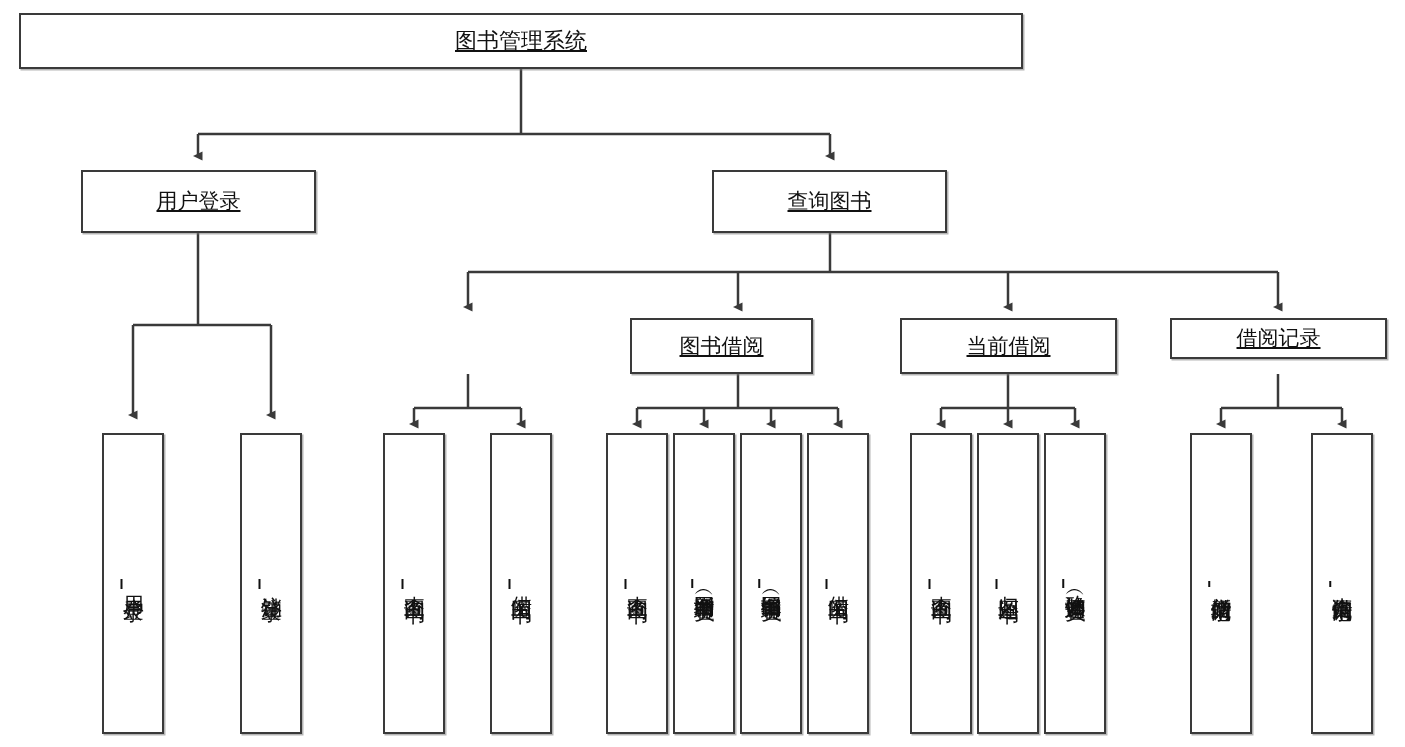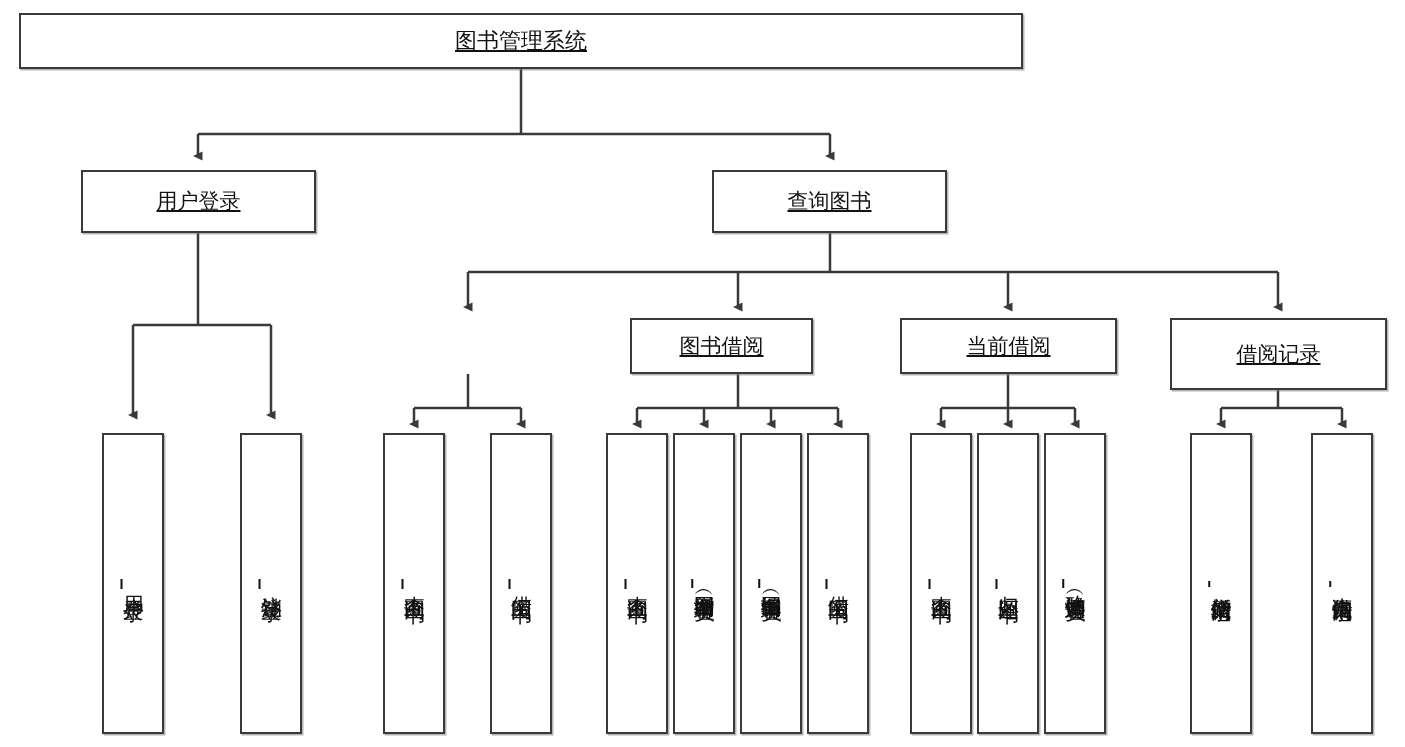--- a/index.html
+++ b/index.html
@@ -146,21 +146,21 @@
 
 
   <div class="node-box node-l3" style="left:630px; top:318px; width:183px; height:56px;">
     <span class="node-label">图书借阅</span>
   </div>
 
   <div class="node-box node-l3" style="left:900px; top:318px; width:217px; height:56px;">
     <span class="node-label">当前借阅</span>
   </div>
 
-  <div class="node-box node-l3" style="left:1170px; top:318px; width:217px; height:72px;">
+  <div class="node-box node-l3" style="left:1170px; top:318px; width:217px; height:41px;">
     <span class="node-label">借阅记录</span>
   </div>
 
   <div class="node-box node-leaf" style="left:102px; top:433px; width:62px; height:301px;">
     <span class="node-label">用户登录</span>
   </div>
 
   <div class="node-box node-leaf" style="left:240px; top:433px; width:62px; height:301px;">
     <span class="node-label">注销登录</span>
   </div>

